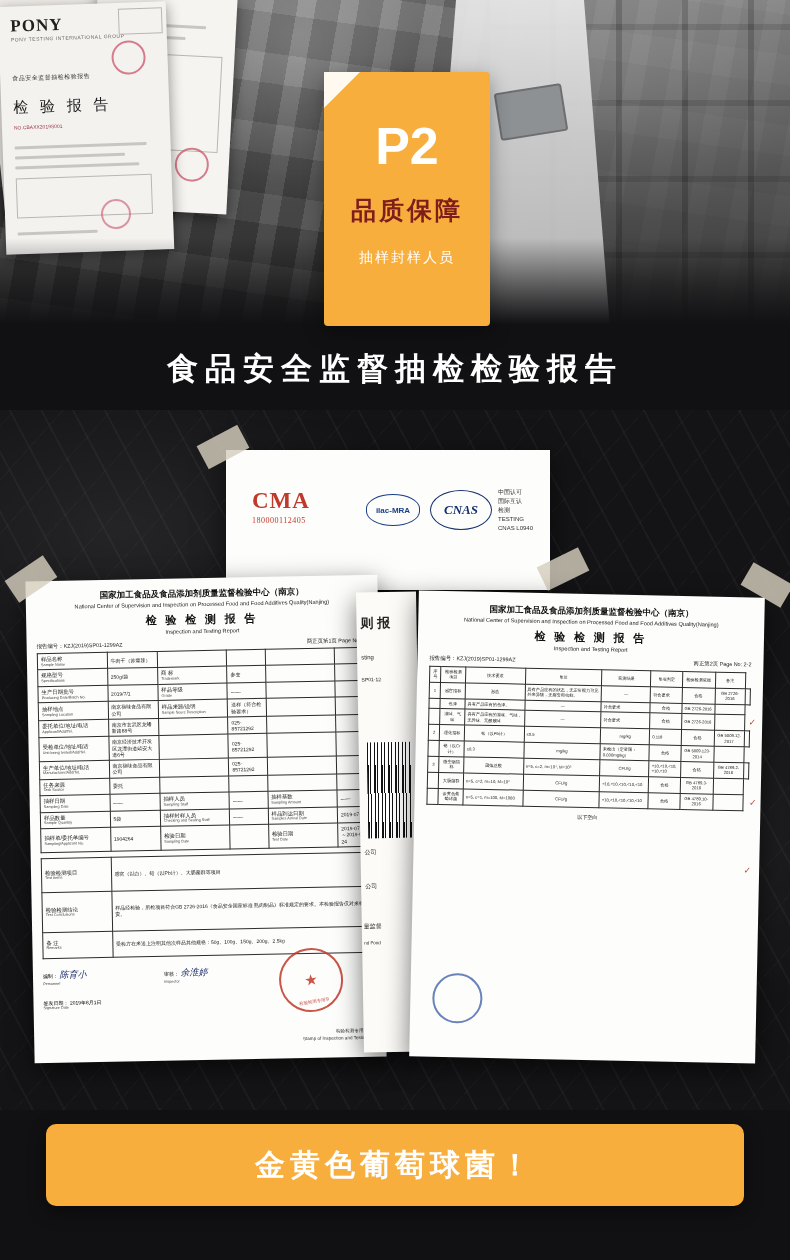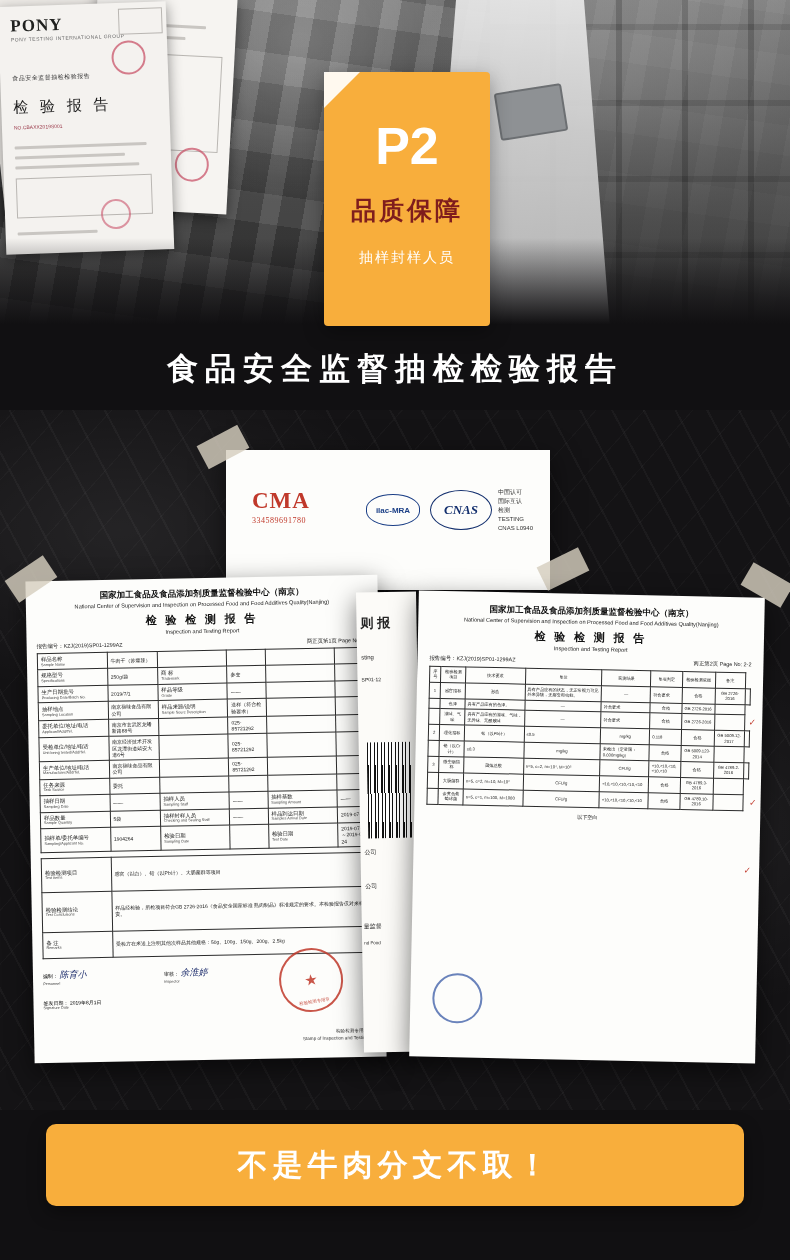--- a/index.html
+++ b/index.html
@@ -261,21 +261,21 @@
   <div class="p2-sub">抽样封样人员</div>
 </div>
 
 <div class="headline">食品安全监督抽检检验报告</div>
 
 <div class="marble"></div>
 
 <div class="cert cert-top">
   <div class="ma-mark">
     <div class="ma-text">CMA</div>
-    <div class="ma-num">334589691780</div>
+    <div class="ma-num">180000112405</div>
   </div>
   <div class="ilac">ilac-MRA</div>
   <div class="cnas">CNAS</div>
   <div class="cnas-side" style="white-space:pre-line;"><span>中国认可
 国际互认
 检测
 TESTING
 CNAS L0940</span></div>
 </div>
 <div class="tape" style="left:200px; top:434px; transform:rotate(-28deg);"></div>
@@ -666,14 +666,14 @@
   <div class="red-mark" style="right:6px; top:120px;">✓</div>
   <div class="red-mark" style="right:4px; top:200px;">✓</div>
   <div class="red-mark" style="right:8px; top:268px;">✓</div>
 </div>
 
 <div class="tape" style="left:8px; top:566px; transform:rotate(-34deg);"></div>
 <div class="tape" style="left:744px; top:572px; transform:rotate(30deg);"></div>
 
 <div class="bottom-fill"></div>
 <div class="banner">
-  <span>不是牛肉分文不取！</span>
+  <span>金黄色葡萄球菌！</span>
 </div>
 
 </body></html>

